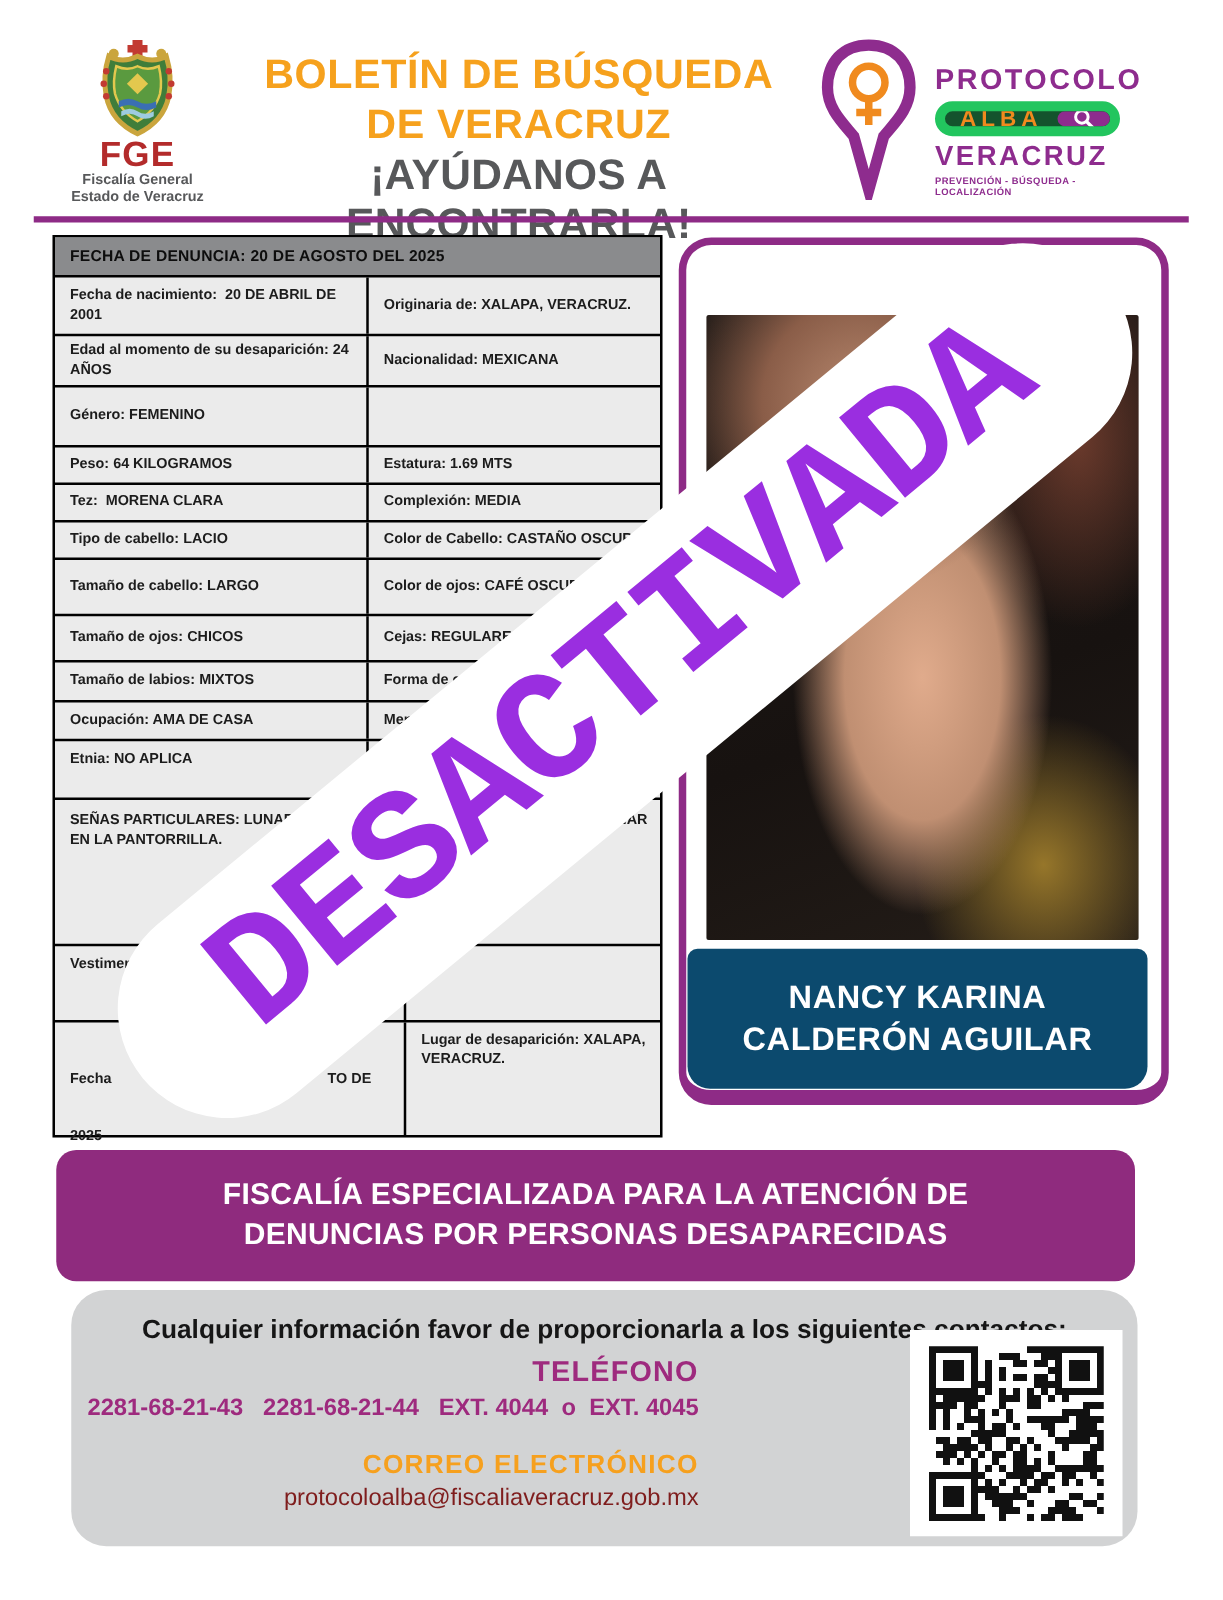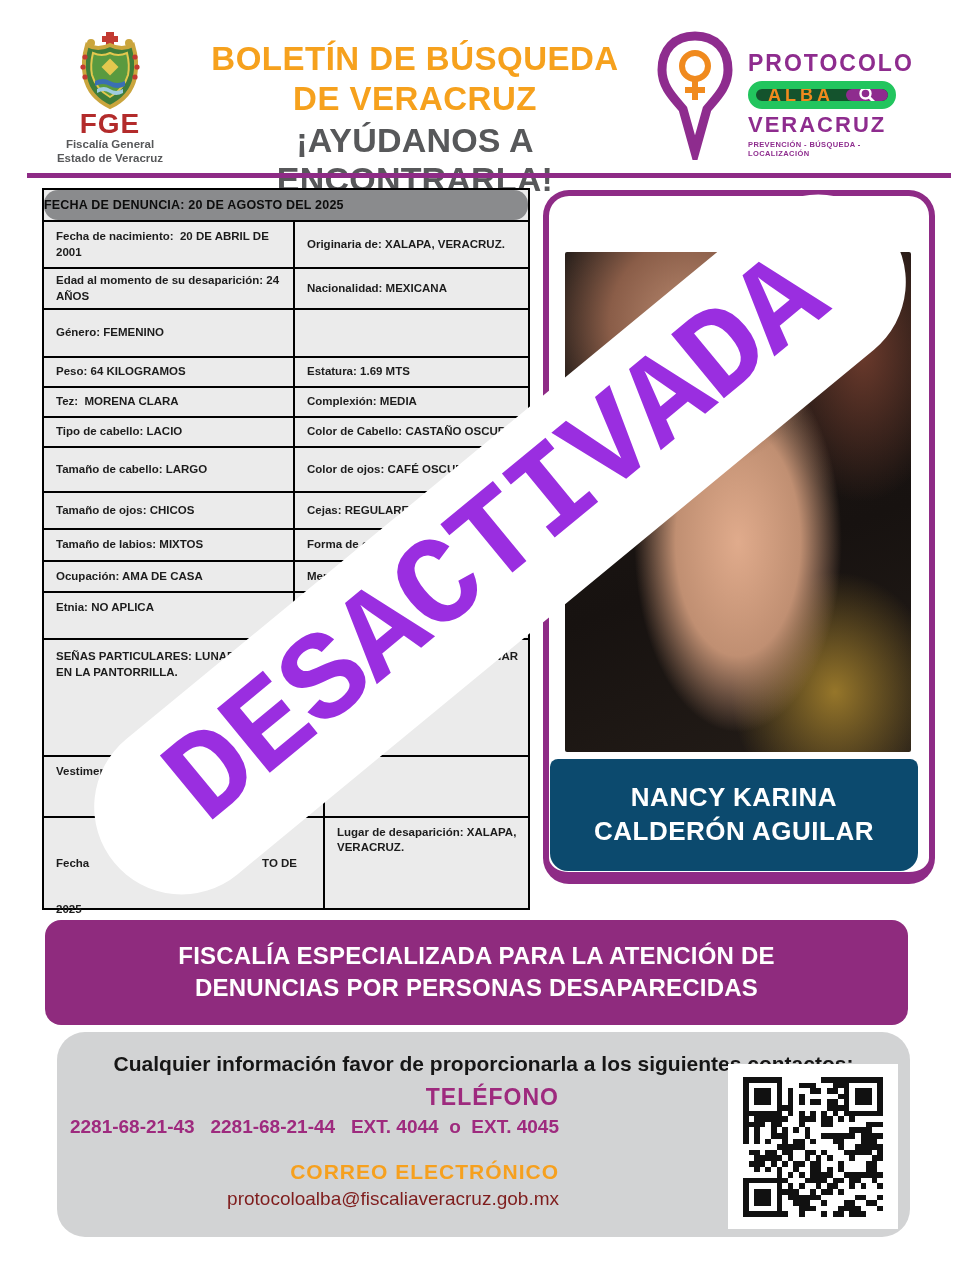--- a/index.html
+++ b/index.html
@@ -33,21 +33,21 @@
   .tbl{left:42px;top:188px;width:488px;border:2px solid #000;box-sizing:border-box;background:#ebebeb;}
   .trow{display:flex;border-top:2px solid #000;box-sizing:border-box;}
   .trow:first-child{border-top:none;}
   .cell{box-sizing:border-box;padding:0 10px 0 12px;display:flex;align-items:center;
         font-size:11.5px;font-weight:700;color:#1c1c1c;line-height:1.32;white-space:pre-wrap;}
   .cl{width:251px;border-right:2px solid #000;}
   .cl-wide{width:281px;border-right:2px solid #000;}
   .cr{flex:1;overflow:hidden;}
   .nowrap{white-space:pre;}
   .thead{background:#8a8b8d;color:#0d0d0d;font-size:12.5px;font-weight:700;
-         display:flex;align-items:center;padding-left:0;letter-spacing:.2px;border-radius:14px;}
+         display:flex;align-items:center;padding-left:12px;letter-spacing:.2px;}
   .cell-top{align-items:flex-start;padding-top:7px;}
   .senas-cell{flex:1;box-sizing:border-box;padding:8px 10px 0 12px;font-size:11.5px;font-weight:700;
               color:#1c1c1c;line-height:1.4;}
   .senas-l1{display:flex;justify-content:space-between;white-space:pre;}
   .split-line{display:flex;justify-content:space-between;white-space:pre;width:100%;}
 
   
   .card{left:543px;top:190px;width:392px;height:694px;border:6px solid #8e2b86;border-bottom-width:12px;
         border-radius:26px;box-sizing:border-box;background:#fff;}
   .photo{left:16px;top:56px;width:346px;height:500px;border-radius:2px;

